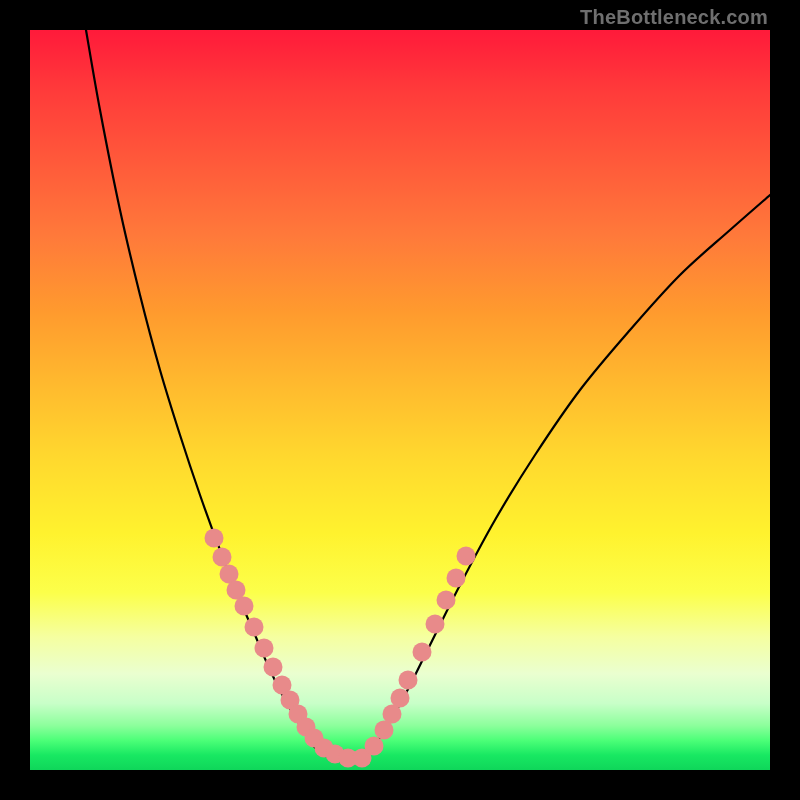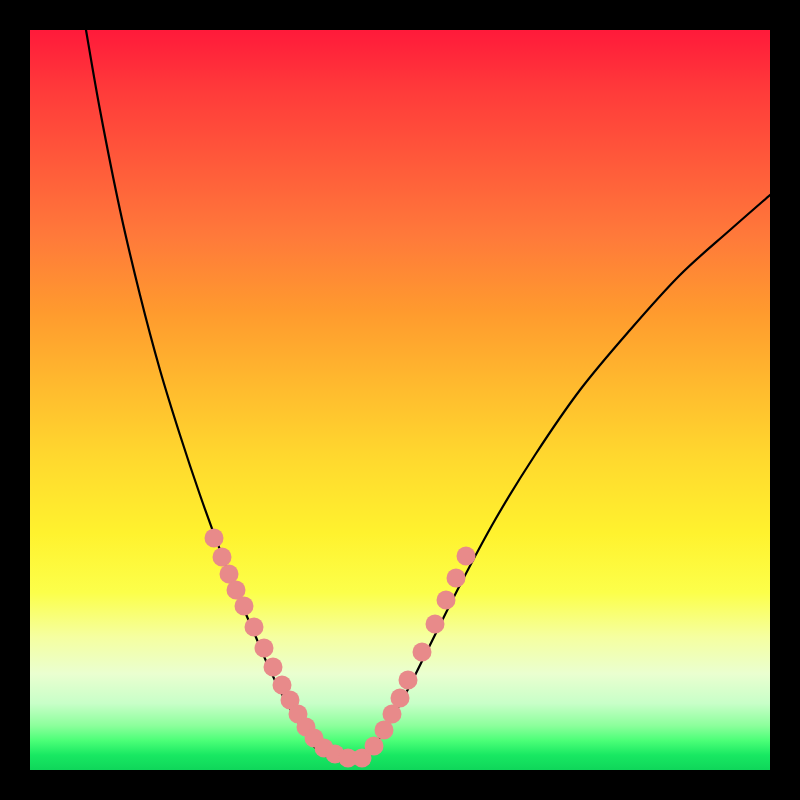--- a/index.html
+++ b/index.html
@@ -57,20 +57,21 @@
     top: 0;
     left: 0;
     width: 740px;
     height: 740px;
   }
 </style>
 </head>
 <body>
 
 <div class="frame">
+  <div class="watermark">TheBottleneck.com</div>
   <div class="plot">
     <svg class="curve" viewBox="0 0 740 740">
       <g id="curve-group">
           <path d="M 56 0 C 58.333333333333336 13.333333333333334, 64.33333333333333 50, 70 80 C 75.66666666666667 110, 83.33333333333333 149.16666666666666, 90 180 C 96.66666666666667 210.83333333333334, 103.33333333333333 238.33333333333334, 110 265 C 116.66666666666667 291.6666666666667, 123.33333333333333 316.6666666666667, 130 340 C 136.66666666666666 363.3333333333333, 143.33333333333334 384.1666666666667, 150 405 C 156.66666666666666 425.8333333333333, 163.33333333333334 445.8333333333333, 170 465 C 176.66666666666666 484.1666666666667, 183.33333333333334 502.5, 190 520 C 196.66666666666666 537.5, 204.16666666666666 555.8333333333334, 210 570 C 215.83333333333334 584.1666666666666, 220 593.3333333333334, 225 605 C 230 616.6666666666666, 235 629.1666666666666, 240 640 C 245 650.8333333333334, 250 660.8333333333334, 255 670 C 260 679.1666666666666, 265.8333333333333 688, 270 695 C 274.1666666666667 702, 276.6666666666667 707.5, 280 712 C 283.3333333333333 716.5, 288.3333333333333 720.3333333333334, 290 722 C 291.6666666666667 723.6666666666666, 288.3333333333333 721, 290 722 C 291.6666666666667 723, 296.6666666666667 726.6666666666666, 300 728 C 303.3333333333333 729.3333333333334, 306.6666666666667 729.6666666666666, 310 730 C 313.3333333333333 730.3333333333334, 316.6666666666667 730.3333333333334, 320 730 C 323.3333333333333 729.6666666666666, 326.6666666666667 729.3333333333334, 330 728 C 333.3333333333333 726.6666666666666, 338.3333333333333 723, 340 722 C 341.6666666666667 721, 337.5 725.6666666666666, 340 722 C 342.5 718.3333333333334, 349.1666666666667 709.5, 355 700 C 360.8333333333333 690.5, 367.5 679.1666666666666, 375 665 C 382.5 650.8333333333334, 390.8333333333333 633.3333333333334, 400 615 C 409.1666666666667 596.6666666666666, 419.1666666666667 575.8333333333334, 430 555 C 440.8333333333333 534.1666666666666, 452.5 511.6666666666667, 465 490 C 477.5 468.3333333333333, 490.8333333333333 446.6666666666667, 505 425 C 519.1666666666666 403.3333333333333, 534.1666666666666 380.8333333333333, 550 360 C 565.8333333333334 339.1666666666667, 583.3333333333334 319.1666666666667, 600 300 C 616.6666666666666 280.8333333333333, 633.3333333333334 261.6666666666667, 650 245 C 666.6666666666666 228.33333333333334, 685 213.33333333333334, 700 200 C 715 186.66666666666666, 733.3333333333334 170.83333333333334, 740 165" fill="none" stroke="#000" stroke-width="2.2" stroke-linecap="round"></path>
         </g>
       <g id="dots-group">
           <circle cx="184" cy="508" r="9.5" fill="#e88a8a"></circle>
           <circle cx="192" cy="527" r="9.5" fill="#e88a8a"></circle>
           <circle cx="199" cy="544" r="9.5" fill="#e88a8a"></circle>
           <circle cx="206" cy="560" r="9.5" fill="#e88a8a"></circle>

